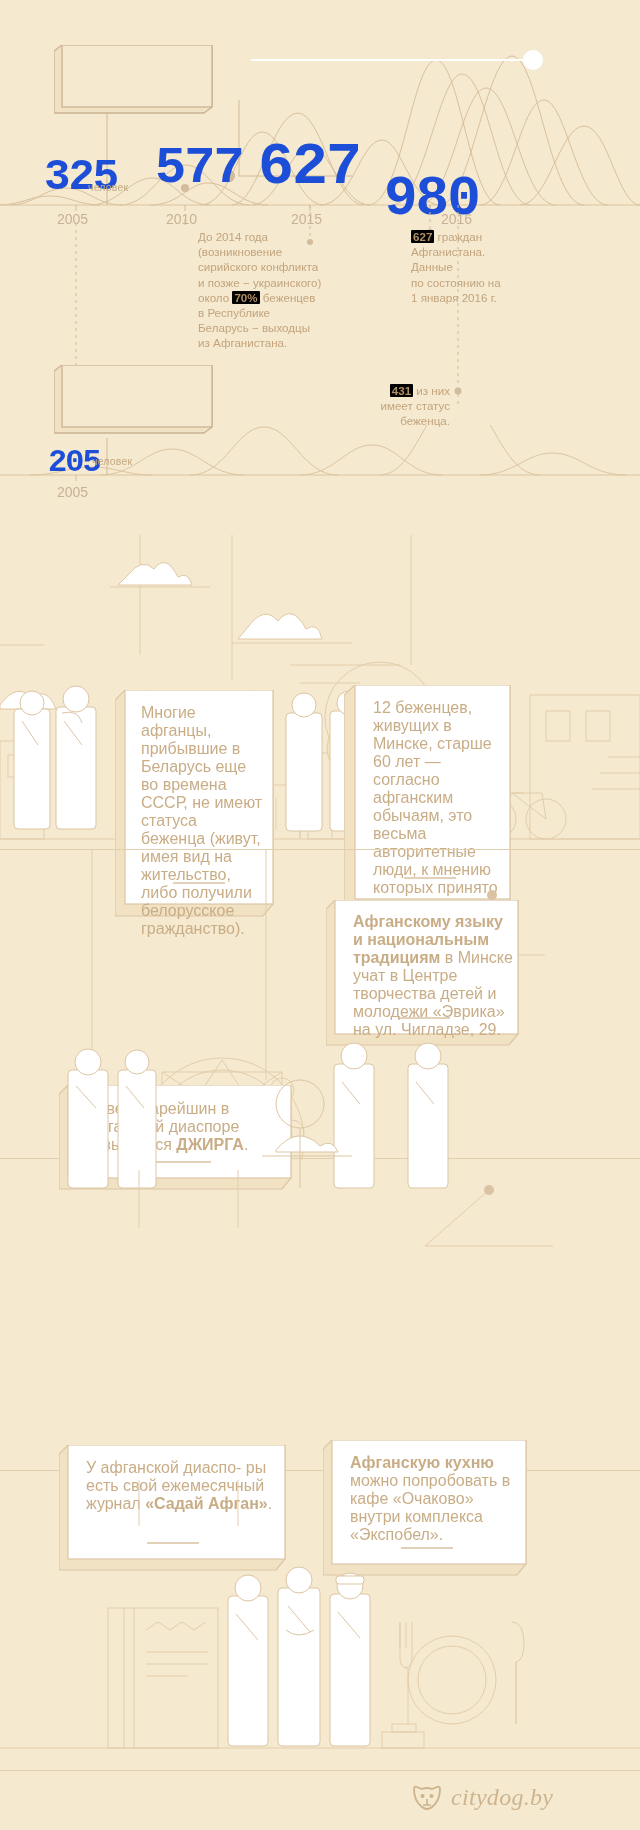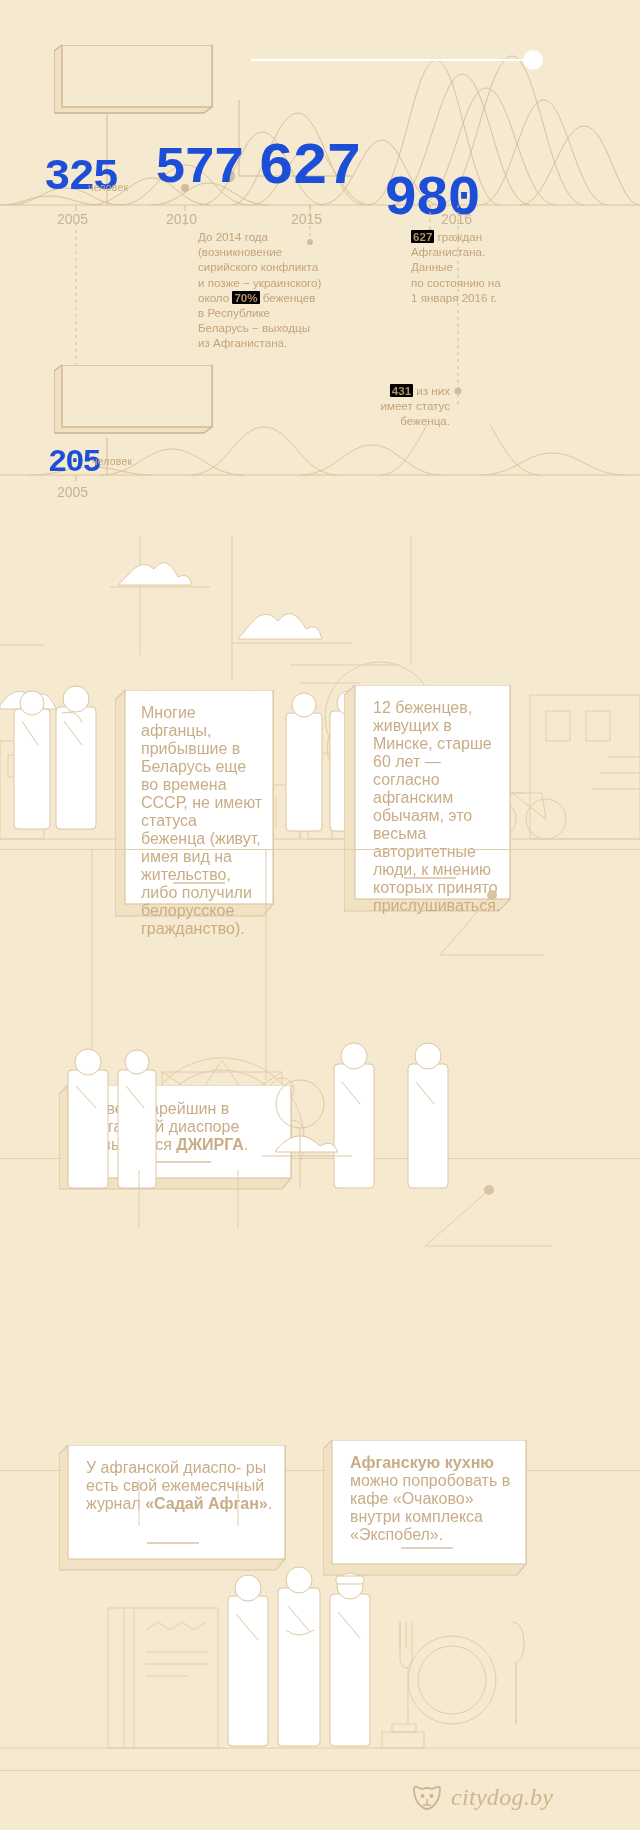--- a/index.html
+++ b/index.html
@@ -334,20 +334,34 @@
     <svg width="234" height="106" viewBox="0 0 234 106" style="position:absolute;left:-9px;top:0;">
       <polygon points="0,9 9,0 232,0 232,93 223,104 0,104" fill="#f1e2c3" stroke="#dcc6a5" stroke-width="1.2"></polygon>
       <rect x="9" y="0" width="223" height="93" fill="#ffffff" stroke="#dcc6a5" stroke-width="1.2"></rect>
       <line x1="94" y1="77" x2="152" y2="77" stroke="#d9c0a0" stroke-width="1.3"></line>
     </svg>
     <div class="card-body" style="position:absolute; left:18px; top:15px; width:196px;"><span>Совет старейшин
 в афганской диаспоре
 называется </span><b>ДЖИРГА</b><span>.</span></div>
   </div>
 
+  <div class="abs" style="left:335px; top:900px; width:182px; height:135px;">
+    <svg width="194" height="147" viewBox="0 0 194 147" style="position:absolute;left:-9px;top:0;">
+      <polygon points="0,9 9,0 192,0 192,134 183,145 0,145" fill="#f1e2c3" stroke="#dcc6a5" stroke-width="1.2"></polygon>
+      <rect x="9" y="0" width="183" height="134" fill="#ffffff" stroke="#dcc6a5" stroke-width="1.2"></rect>
+      <line x1="72" y1="118" x2="124" y2="118" stroke="#d9c0a0" stroke-width="1.3"></line>
+    </svg>
+    <div class="card-body" style="position:absolute; left:18px; top:13px; width:160px;"><b>Афганскому языку
+и национальным
+традициям</b><span> в Минске
+учат в Центре
+творчества детей
+и молодежи «Эврика»
+на ул. Чигладзе, 29.</span></div>
+  </div>
 
   <svg class="abs" width="640" height="160" viewBox="0 0 640 160" style="left:0;top:1030px;">
     <g stroke="#ddc5a3" stroke-width="1" fill="#ffffff">
       <rect x="68" y="40" width="40" height="118" rx="4"></rect>
       <circle cx="88" cy="32" r="13"></circle>
       <rect x="118" y="40" width="38" height="118" rx="4"></rect>
       <circle cx="137" cy="32" r="12"></circle>
       <rect x="334" y="34" width="40" height="124" rx="4"></rect>
       <circle cx="354" cy="26" r="13"></circle>
       <rect x="408" y="34" width="40" height="124" rx="4"></rect>

